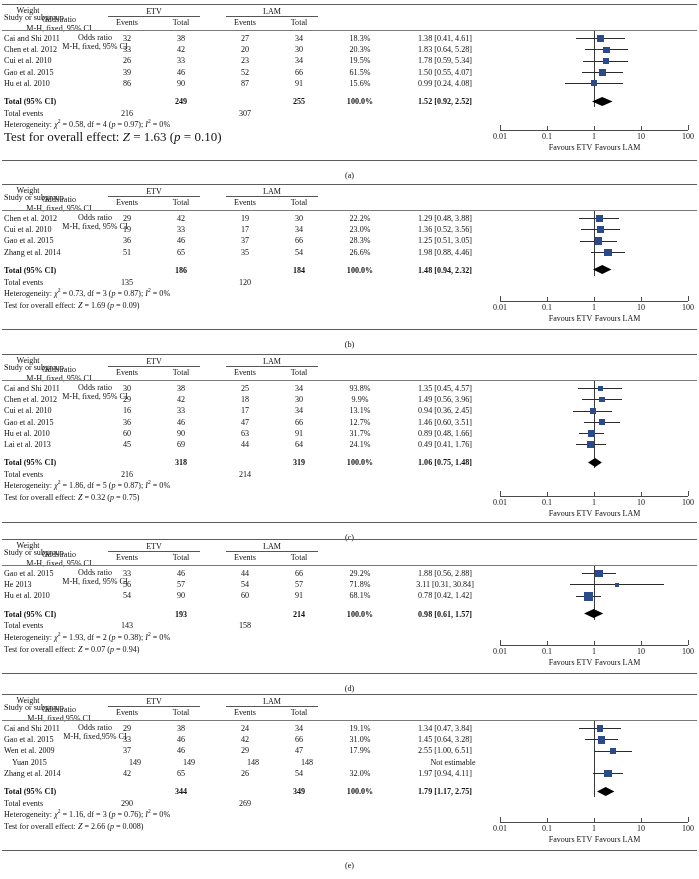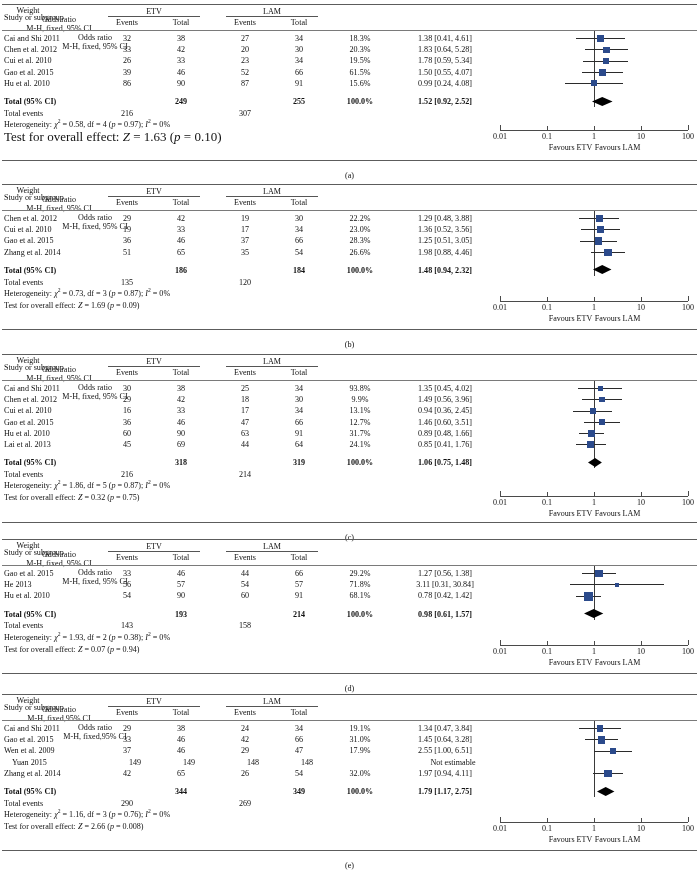--- a/index.html
+++ b/index.html
@@ -296,21 +296,21 @@
         <div class="h-or2b">M-H, fixed, 95% CI</div>
       </div>
       <div class="rule-thin" style="position: absolute; left: 2px; top: 26px; width: 695px;"></div>
       <div class="row" style="position: absolute; left: 0px; top: 29px; width: 699px;">
         <div class="cell c-study">Cai and Shi 2011</div>
         <div class="cell c-ev1">30</div>
         <div class="cell c-tot1">38</div>
         <div class="cell c-ev2">25</div>
         <div class="cell c-tot2">34</div>
         <div class="cell c-weight">93.8%</div>
-        <div class="cell c-or">1.35 [0.45, 4.02]</div>
+        <div class="cell c-or">1.35 [0.45, 4.57]</div>
       </div>
       <div class="row" style="position: absolute; left: 0px; top: 40.2px; width: 699px;">
         <div class="cell c-study">Chen et al. 2012</div>
         <div class="cell c-ev1">29</div>
         <div class="cell c-tot1">42</div>
         <div class="cell c-ev2">18</div>
         <div class="cell c-tot2">30</div>
         <div class="cell c-weight">9.9%</div>
         <div class="cell c-or">1.49 [0.56, 3.96]</div>
       </div>
@@ -341,21 +341,21 @@
         <div class="cell c-weight">31.7%</div>
         <div class="cell c-or">0.89 [0.48, 1.66]</div>
       </div>
       <div class="row" style="position: absolute; left: 0px; top: 85px; width: 699px;">
         <div class="cell c-study">Lai et al. 2013</div>
         <div class="cell c-ev1">45</div>
         <div class="cell c-tot1">69</div>
         <div class="cell c-ev2">44</div>
         <div class="cell c-tot2">64</div>
         <div class="cell c-weight">24.1%</div>
-        <div class="cell c-or">0.85 [0.41, 1.76]</div>
+        <div class="cell c-or">0.49 [0.41, 1.76]</div>
       </div>
       <div class="row" style="position: absolute; left: 0px; top: 103.2px; width: 699px;">
         <div class="cell c-study bold">Total (95% CI)</div>
         <div class="cell c-tot1 bold">318</div>
         <div class="cell c-tot2 bold">319</div>
         <div class="cell c-weight bold">100.0%</div>
         <div class="cell c-or bold">1.06 [0.75, 1.48]</div>
       </div>
       <div class="row" style="position: absolute; left: 0px; top: 115px; width: 699px;">
         <div class="cell c-study">Total events</div>
@@ -419,21 +419,21 @@
         <div class="h-or2b">M-H, fixed, 95% CI</div>
       </div>
       <div class="rule-thin" style="position: absolute; left: 2px; top: 26px; width: 695px;"></div>
       <div class="row" style="position: absolute; left: 0px; top: 29px; width: 699px;">
         <div class="cell c-study">Gao et al. 2015</div>
         <div class="cell c-ev1">33</div>
         <div class="cell c-tot1">46</div>
         <div class="cell c-ev2">44</div>
         <div class="cell c-tot2">66</div>
         <div class="cell c-weight">29.2%</div>
-        <div class="cell c-or">1.27 [0.56, 1.38]</div>
+        <div class="cell c-or">1.88 [0.56, 2.88]</div>
       </div>
       <div class="row" style="position: absolute; left: 0px; top: 40.2px; width: 699px;">
         <div class="cell c-study">He 2013</div>
         <div class="cell c-ev1">56</div>
         <div class="cell c-tot1">57</div>
         <div class="cell c-ev2">54</div>
         <div class="cell c-tot2">57</div>
         <div class="cell c-weight">71.8%</div>
         <div class="cell c-or">3.11 [0.31, 30.84]</div>
       </div>

